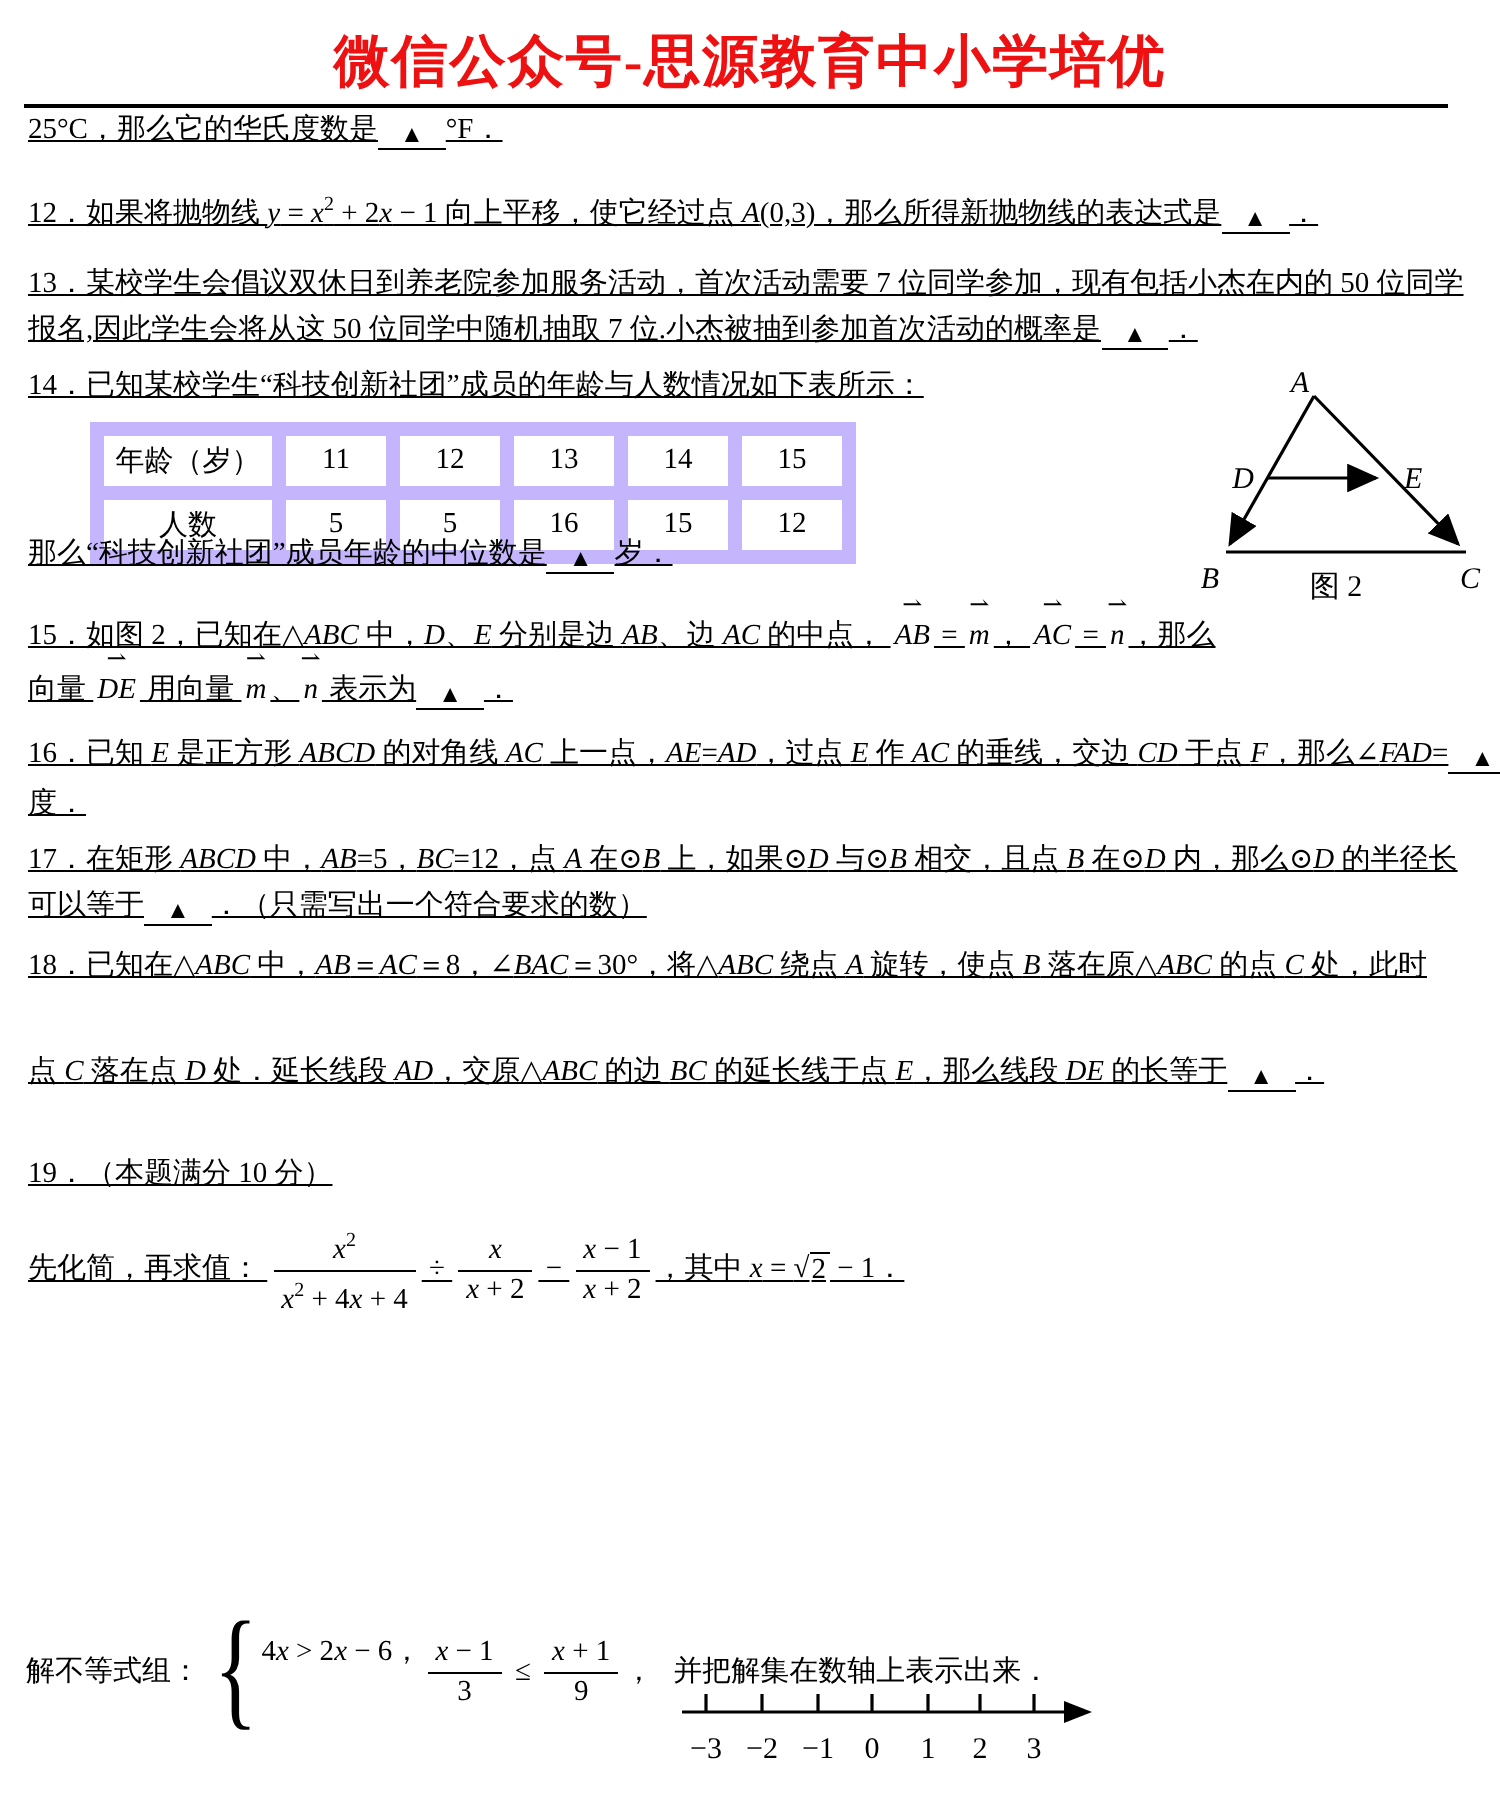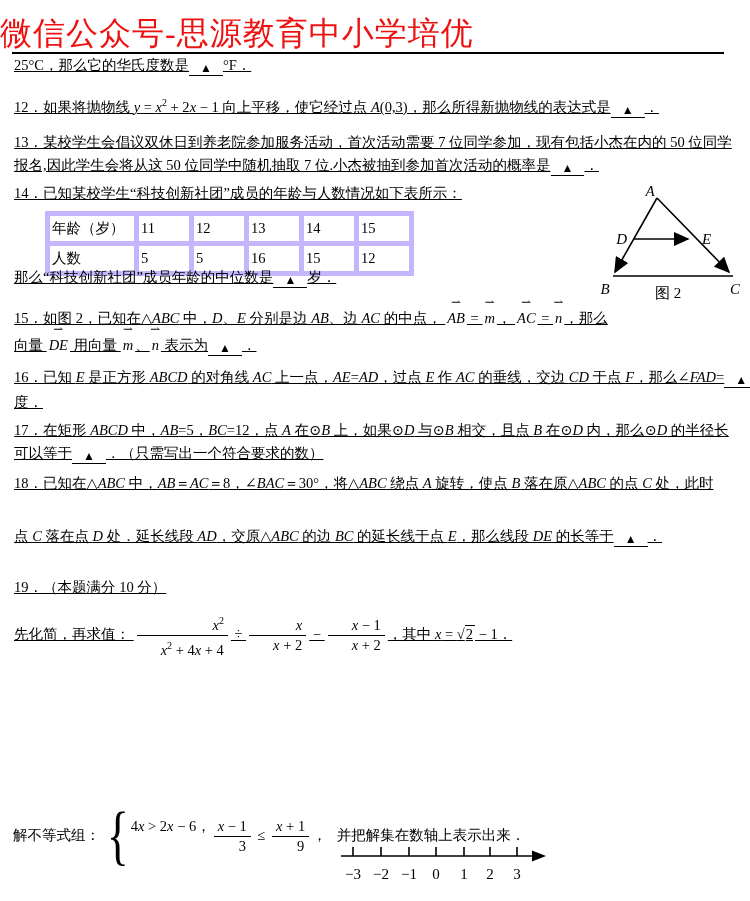--- a/index.html
+++ b/index.html
@@ -1,35 +1,35 @@
 <!DOCTYPE html>
 <html><head>
 <meta charset="utf-8">
 <style>
   html,body{margin:0;padding:0;background:#ffffff;}
   .page{position:relative;width:750px;height:901px;background:#fff;overflow:hidden;
         font-family:"Liberation Serif","DejaVu Serif",serif;color:#000;}
-  .title{position:absolute;top:12px;left:0;width:100%;text-align:left;
-         font-size:32px;font-weight:normal;letter-spacing:1px;}
+  .title{position:absolute;top:12px;left:0;width:100%;text-align:center;
+         font-size:28px;font-weight:bold;letter-spacing:1px;}
   .rule{position:absolute;left:12px;top:52px;width:712px;border-top:2px solid #000;}
   .line{position:absolute;left:14px;white-space:nowrap;font-size:14.5px;line-height:22px;text-decoration:underline;}
   .bold{font-weight:bold;}
   i{font-style:italic;}
   sup{font-size:10px;}
   .blank{display:inline-block;border-bottom:1.5px solid #000;padding:0 11px;
          font-size:12px;line-height:14px;vertical-align:-2px;}
   .vec{position:relative;display:inline-block;padding:0 2px;}
   .vec::after{content:"⇀";position:absolute;left:0;right:0;top:-10px;text-align:center;
               font-size:12px;line-height:10px;}
   .frac{display:inline-block;vertical-align:middle;text-align:center;margin:0 3px;}
-  .frac .fn{display:block;padding:0 4px 1px;border-bottom:1px solid #000;line-height:17px;text-align:right;}
-  .frac .fd{display:block;padding:1px 4px 0;line-height:17px;margin-left:20px;}
+  .frac .fn{display:block;padding:0 4px 1px;border-bottom:1px solid #000;line-height:17px;}
+  .frac .fd{display:block;padding:1px 4px 0;line-height:17px;}
   .sqrt .rad{border-top:1px solid #000;padding:0 2px 0 1px;}
   .age-table{position:absolute;left:45px;top:211px;border-collapse:collapse;border:2px solid #000;}
-  .age-table td{border:5px solid #c4b5fd;height:25px;width:46px;
+  .age-table td{border:7px solid #c4b5fd;text-align:center;height:25px;width:46px;
                 font-size:14.5px;padding:0 2px;}
   .age-table td.c0{width:80px;}
   .fig2{position:absolute;left:575px;top:168px;}
   .fig2 text{font-size:15px;font-style:italic;}
   .fig2 text.cap{font-style:normal;font-size:15px;}
   .nline{position:absolute;left:333px;top:839px;}
   .nline text{font-size:15px;}
   .q19f{top:612px;line-height:40px;}
   .q20sys{position:absolute;left:13px;top:799px;height:72px;display:flex;align-items:center;
           font-size:14.5px;}

